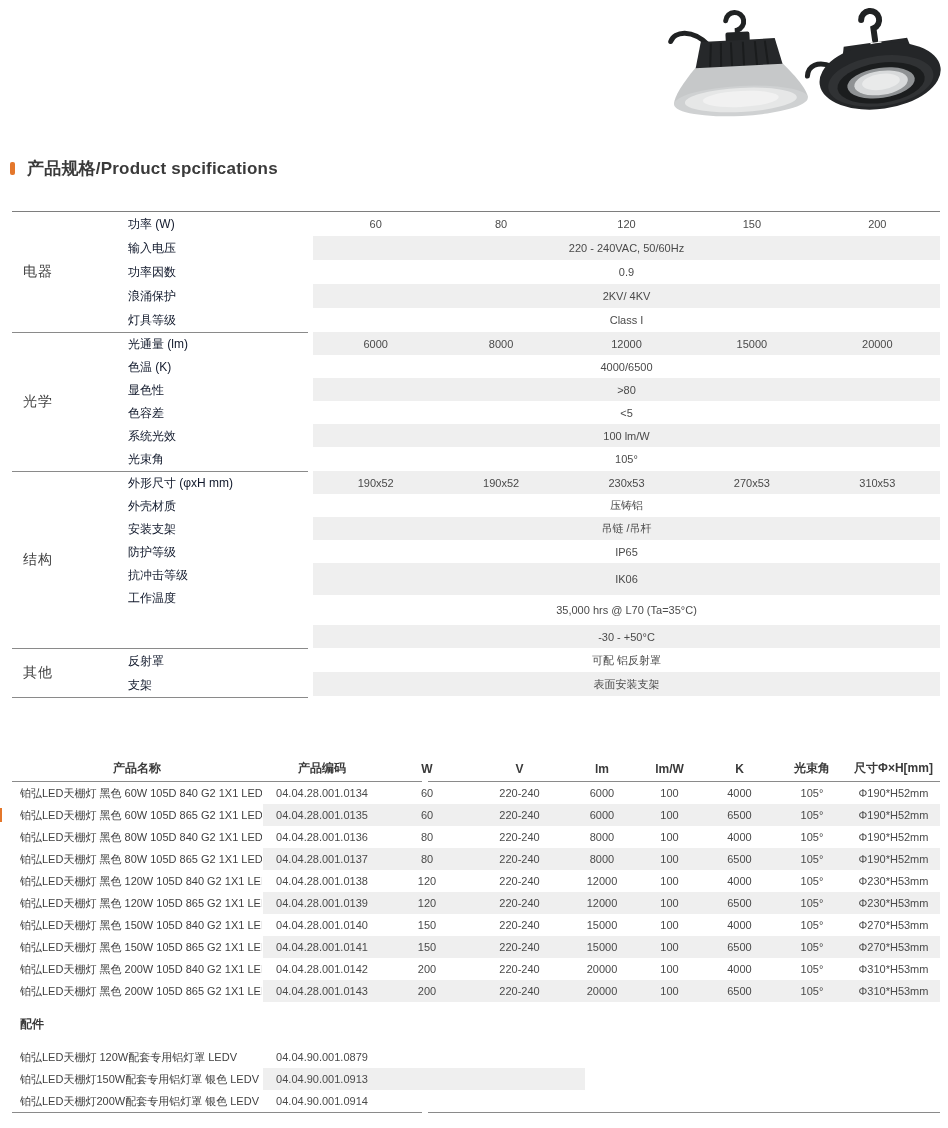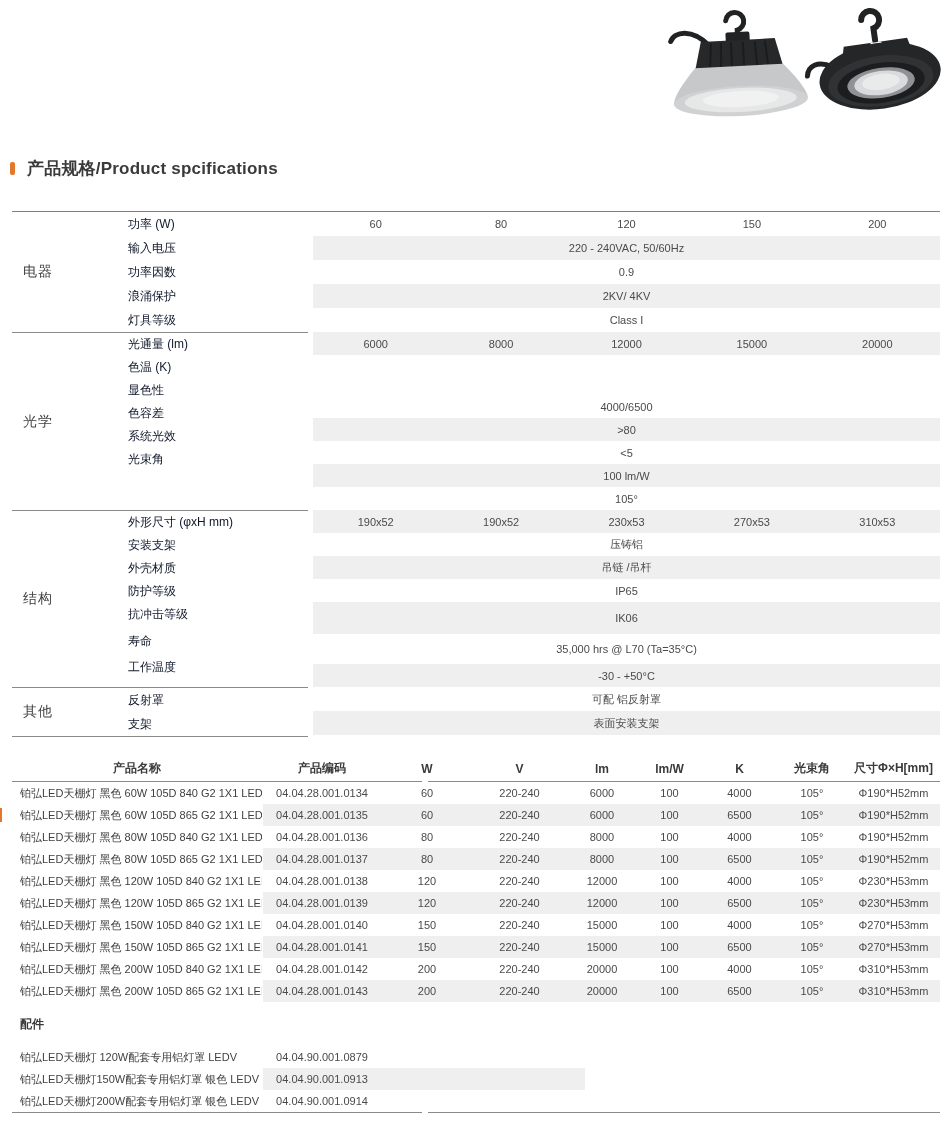--- a/index.html
+++ b/index.html
@@ -120,46 +120,45 @@
         <div class="attr-row" style="height: 23px;">光束角</div>
       </div>
       <div class="sec-right">
         <div class="val-row shaded" style="height: 23px;">
           <div class="val-cell">6000</div>
           <div class="val-cell">8000</div>
           <div class="val-cell">12000</div>
           <div class="val-cell">15000</div>
           <div class="val-cell">20000</div>
         </div>
-        <div class="val-row" style="height: 23px; margin-top: 40px;">
+        <div class="val-row" style="height: 23px;">
           <div>4000/6500</div>
         </div>
         <div class="val-row shaded" style="height: 23px;">
           <div>&gt;80</div>
         </div>
         <div class="val-row" style="height: 23px;">
           <div>&lt;5</div>
         </div>
         <div class="val-row shaded" style="height: 23px;">
           <div>100 lm/W</div>
         </div>
         <div class="val-row" style="height: 23px;">
           <div>105°</div>
         </div>
       </div>
     </div>
     <div class="section">
       <div class="sec-left">
         <div class="sec-cat">结构</div>
         <div class="attr-row" style="height: 23px;">外形尺寸 (φxH mm)</div>
+        <div class="attr-row" style="height: 23px;">外壳材质</div>
         <div class="attr-row" style="height: 23px;">安装支架</div>
-        <div class="attr-row" style="height: 23px;">外壳材质</div>
         <div class="attr-row" style="height: 23px;">防护等级</div>
         <div class="attr-row" style="height: 23px;">抗冲击等级</div>
-        <div class="attr-row" style="height: 30px;">寿命</div>
         <div class="attr-row" style="height: 23px;">工作温度</div>
       </div>
       <div class="sec-right">
         <div class="val-row shaded" style="height: 23px;">
           <div class="val-cell">190x52</div>
           <div class="val-cell">190x52</div>
           <div class="val-cell">230x53</div>
           <div class="val-cell">270x53</div>
           <div class="val-cell">310x53</div>
         </div>

